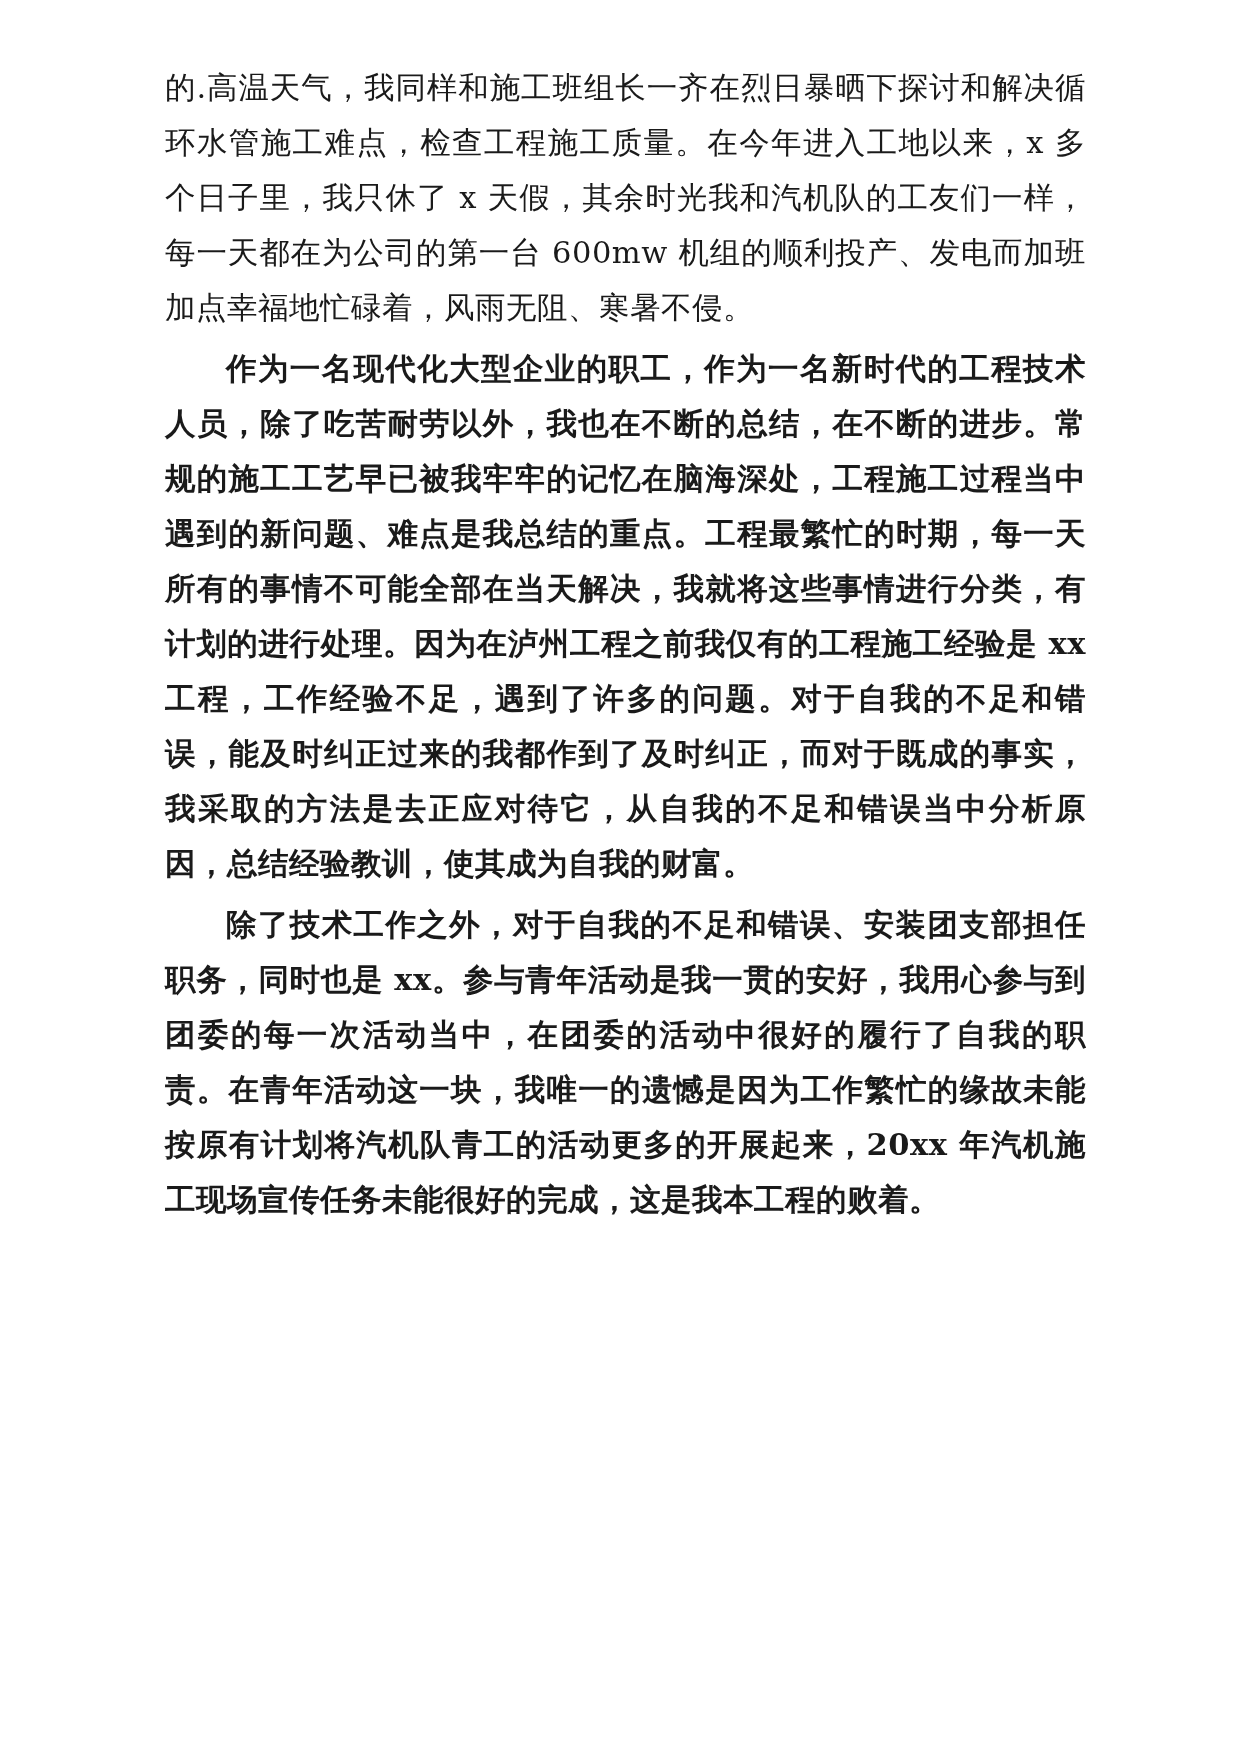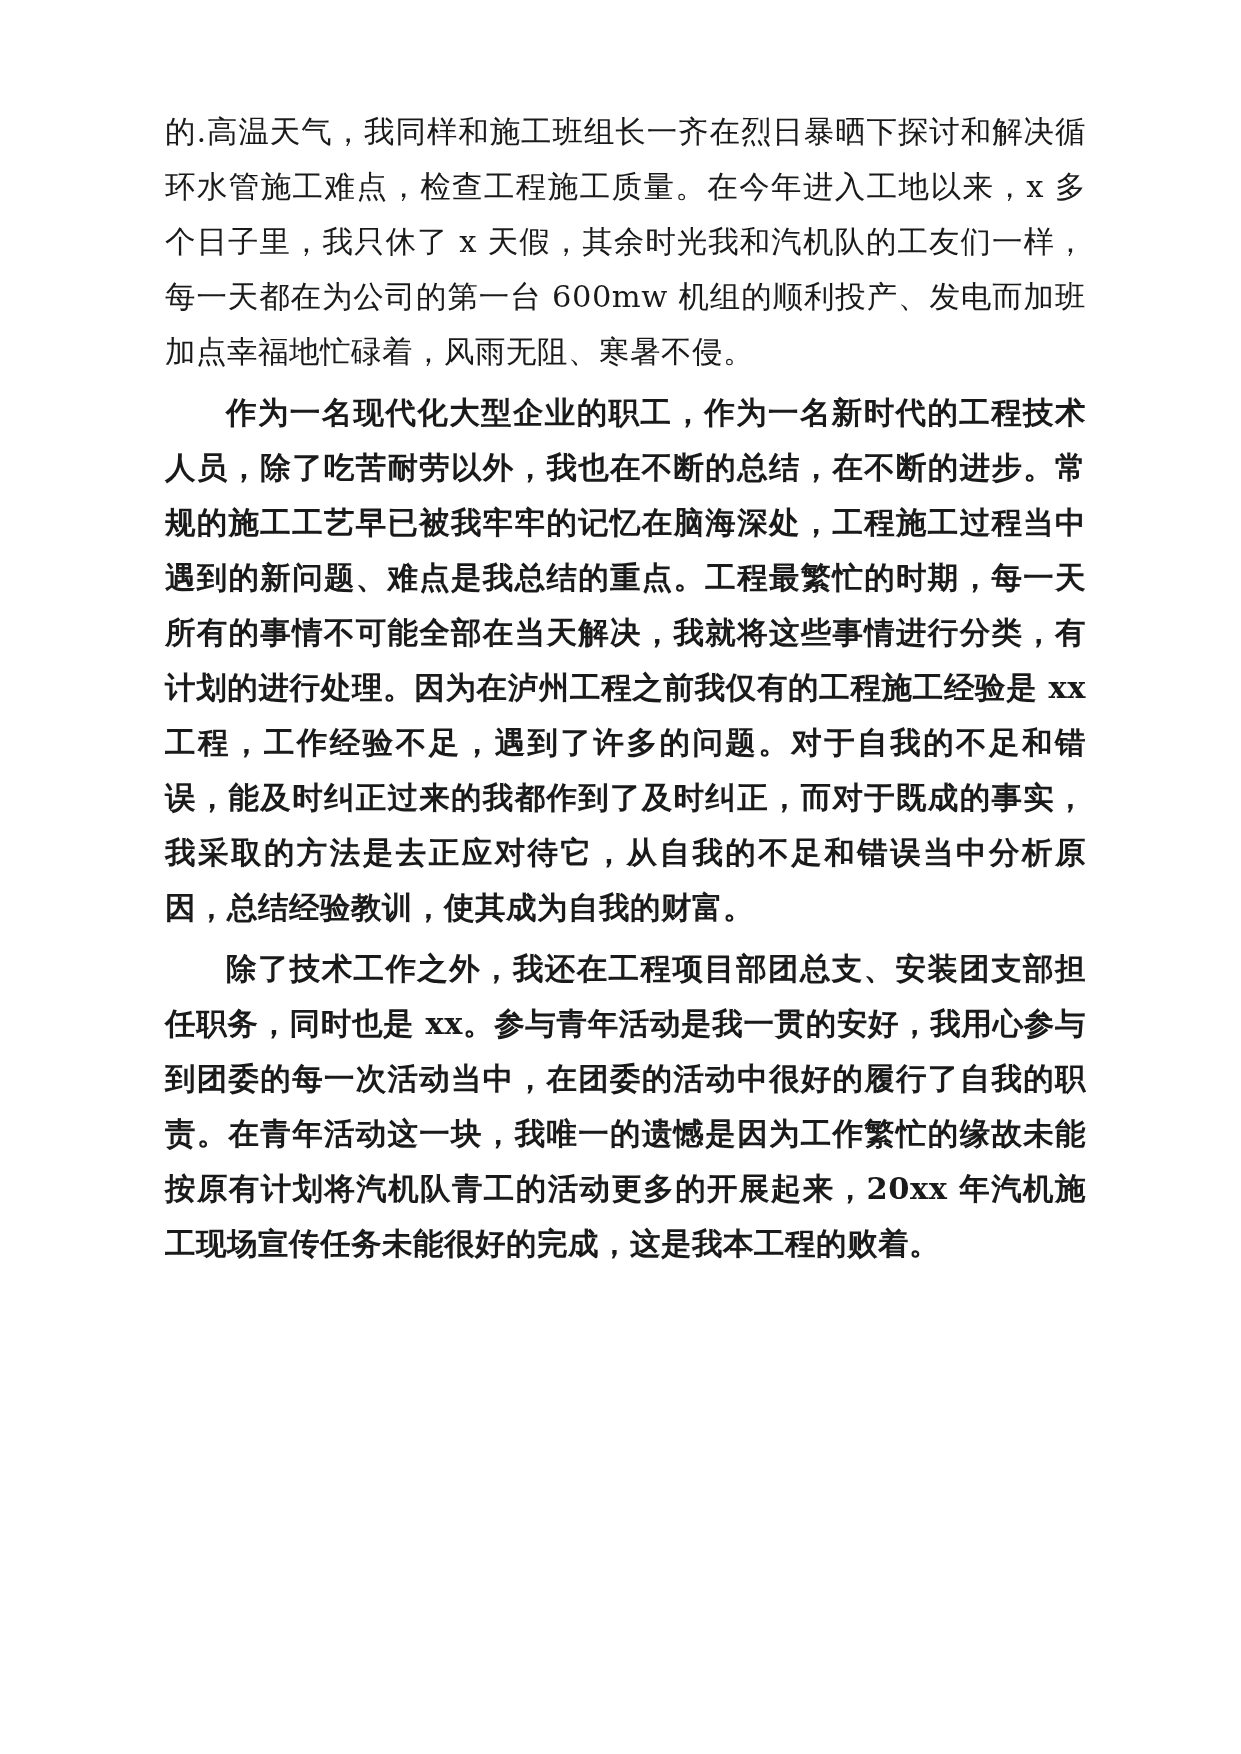--- a/index.html
+++ b/index.html
@@ -11,21 +11,21 @@
     width: 1241px;
     height: 1754px;
     font-family: "DejaVu Serif", "Liberation Serif", serif;
     color: #1a1a1a;
     overflow: hidden;
   }
   .page {
     box-sizing: border-box;
     width: 1241px;
     height: 1754px;
-    padding: 104px 155px 60px 165px;
+    padding: 60px 155px 60px 165px;
     background: #ffffff;
   }
   .doc-body {
     font-size: 30.5px;
     line-height: 55px;
     text-align: justify;
     text-justify: inter-ideograph;
     letter-spacing: 0.5px;
   }
   .para {
@@ -37,15 +37,15 @@
     font-weight: bold;
   }
 </style>
 </head>
 <body>
 
 <div class="page">
   <div class="doc-body">
     <p class="para">的.高温天气，我同样和施工班组长一齐在烈日暴晒下探讨和解决循环水管施工难点，检查工程施工质量。在今年进入工地以来，x 多个日子里，我只休了 x 天假，其余时光我和汽机队的工友们一样，每一天都在为公司的第一台 600mw 机组的顺利投产、发电而加班加点幸福地忙碌着，风雨无阻、寒暑不侵。</p>
     <p class="para indent">作为一名现代化大型企业的职工，作为一名新时代的工程技术人员，除了吃苦耐劳以外，我也在不断的总结，在不断的进步。常规的施工工艺早已被我牢牢的记忆在脑海深处，工程施工过程当中遇到的新问题、难点是我总结的重点。工程最繁忙的时期，每一天所有的事情不可能全部在当天解决，我就将这些事情进行分类，有计划的进行处理。因为在泸州工程之前我仅有的工程施工经验是 xx 工程，工作经验不足，遇到了许多的问题。对于自我的不足和错误，能及时纠正过来的我都作到了及时纠正，而对于既成的事实，我采取的方法是去正应对待它，从自我的不足和错误当中分析原因，总结经验教训，使其成为自我的财富。</p>
-    <p class="para indent">除了技术工作之外，我还在工程项目部团总支、安装团支部担任职务，同时也是 xx。参与青年活动是我一贯的安好，我用心参与到团委的每一次活动当中，在团委的活动中很好的履行了自我的职责。在青年活动这一块，我唯一的遗憾是因为工作繁忙的缘故未能按原有计划将汽机队青工的活动更多的开展起来，20xx 年汽机施工现场宣传任务未能很好的完成，这是我本工程的败着。</p>
+    <p class="para indent">除了技术工作之外，对于自我的不足和错误、安装团支部担任职务，同时也是 xx。参与青年活动是我一贯的安好，我用心参与到团委的每一次活动当中，在团委的活动中很好的履行了自我的职责。在青年活动这一块，我唯一的遗憾是因为工作繁忙的缘故未能按原有计划将汽机队青工的活动更多的开展起来，20xx 年汽机施工现场宣传任务未能很好的完成，这是我本工程的败着。</p>
   </div>
 </div>
 
 </body></html>

